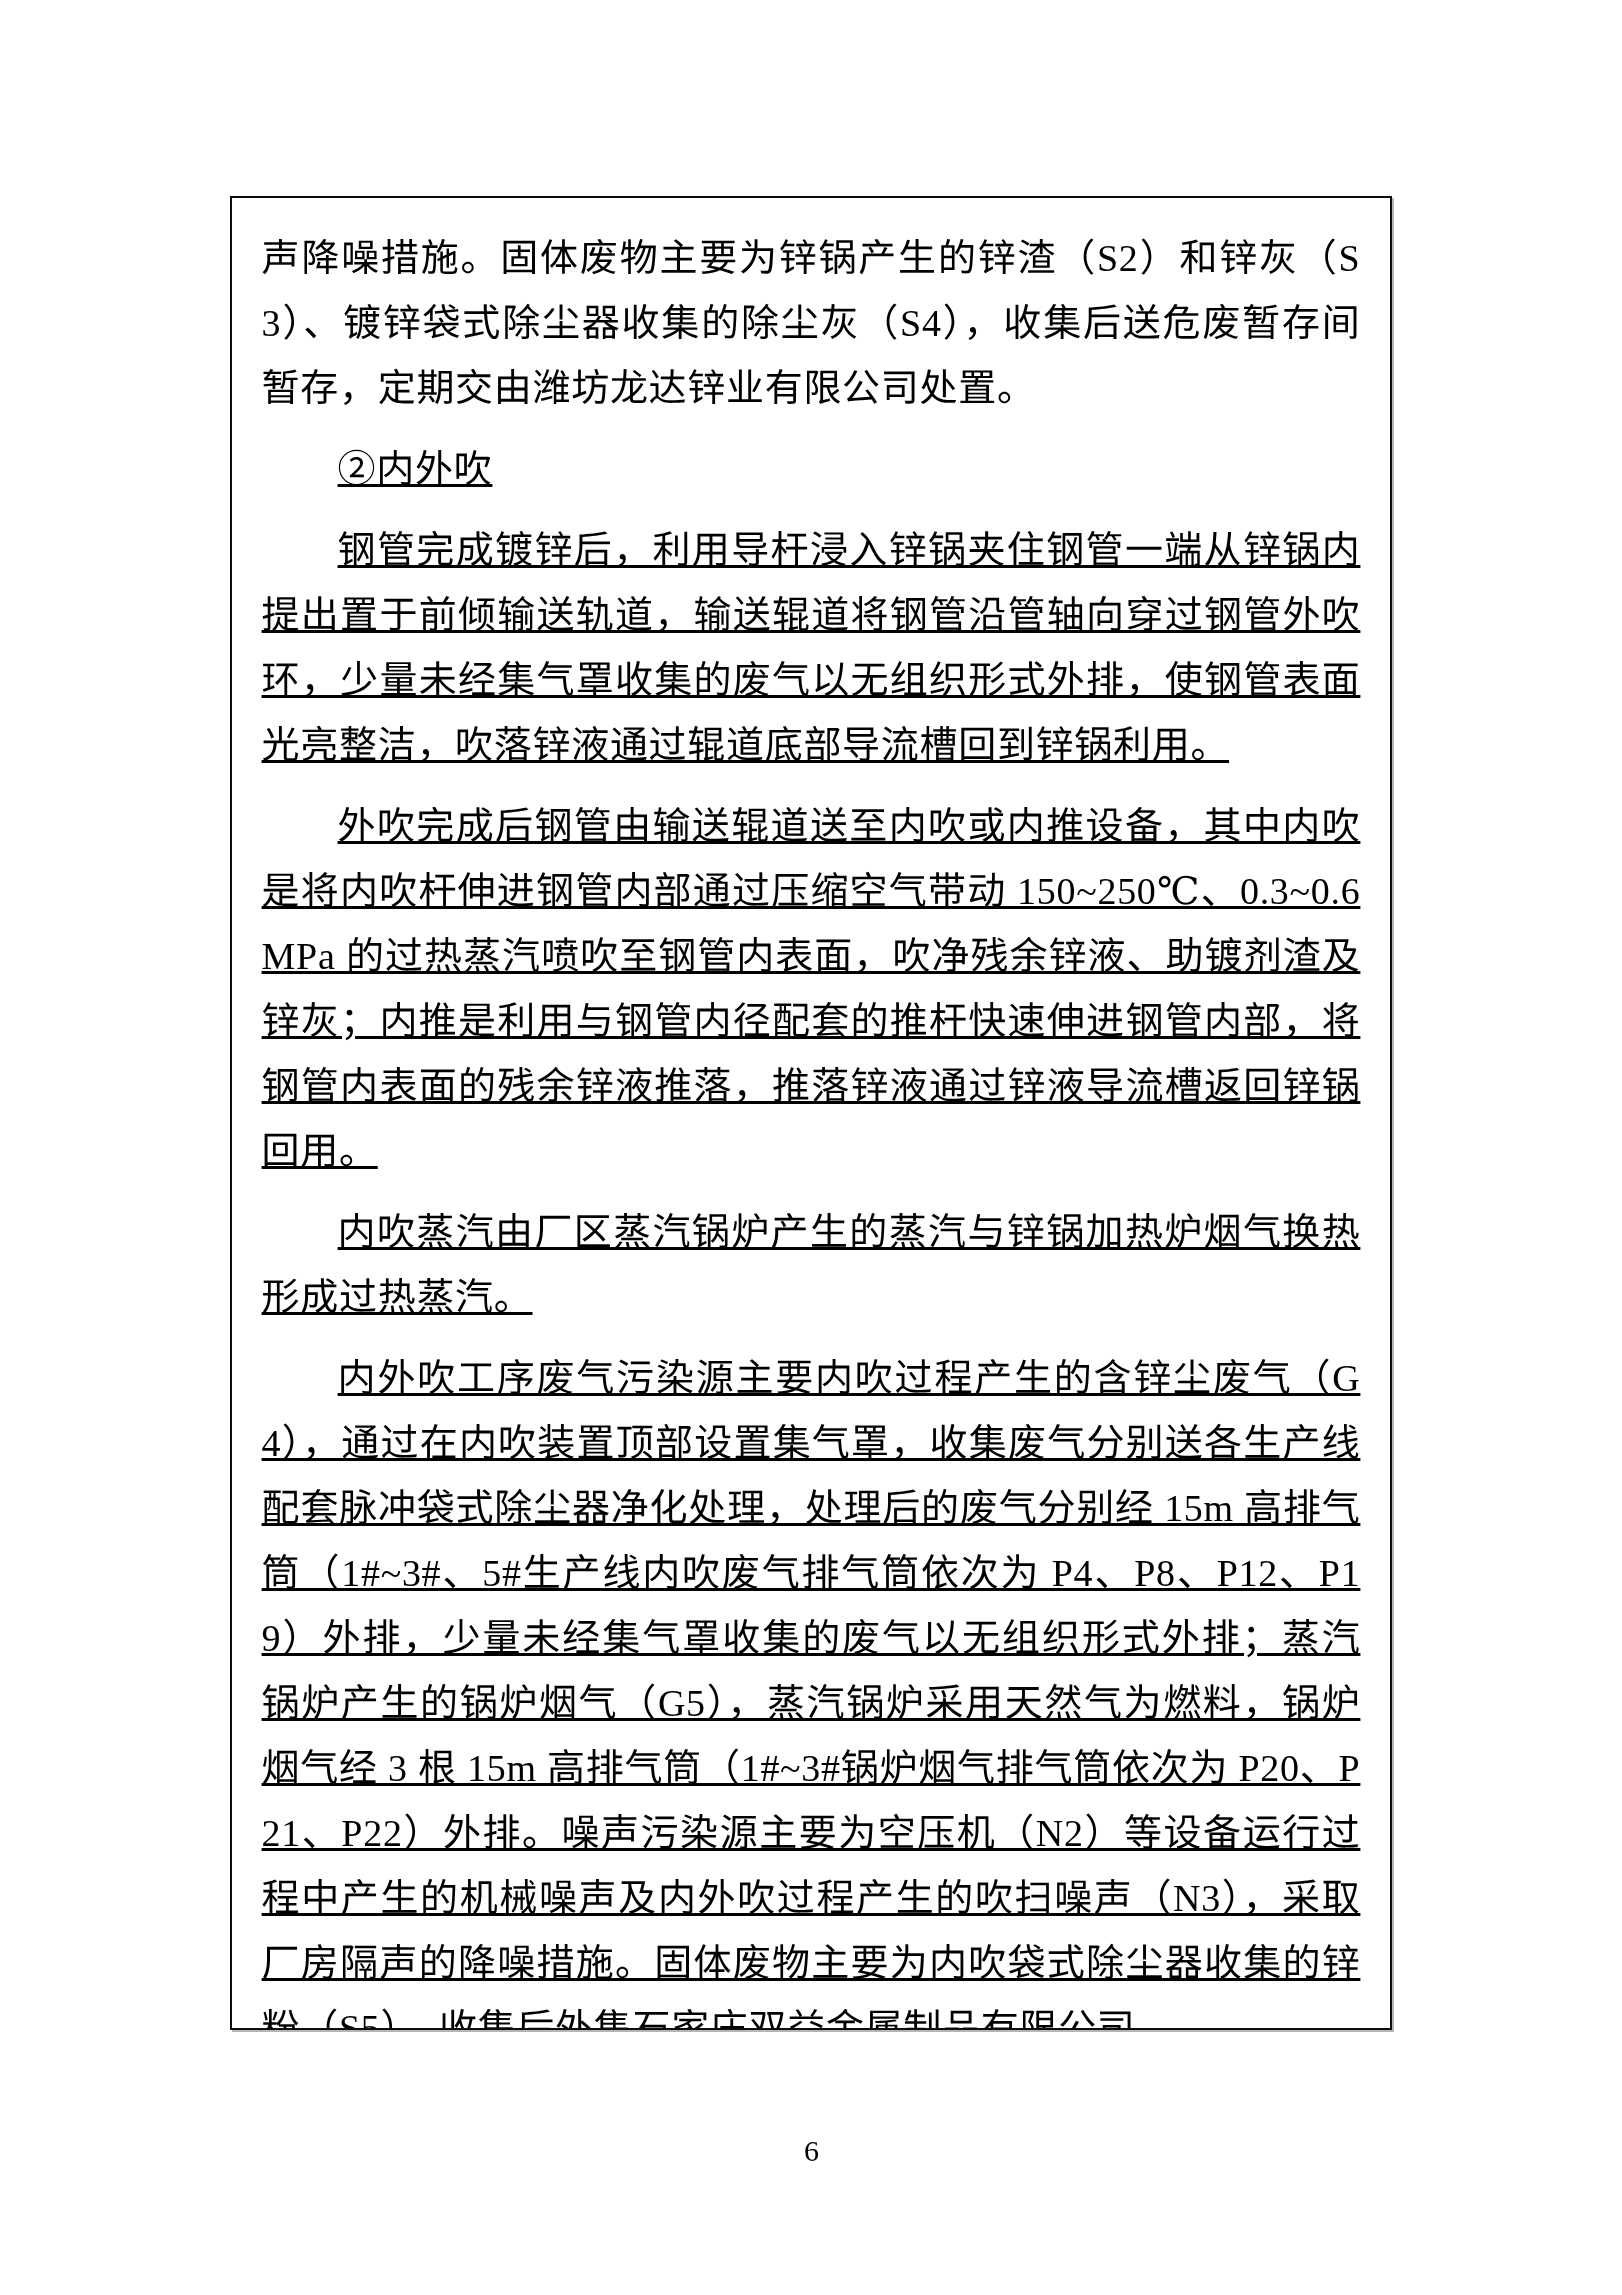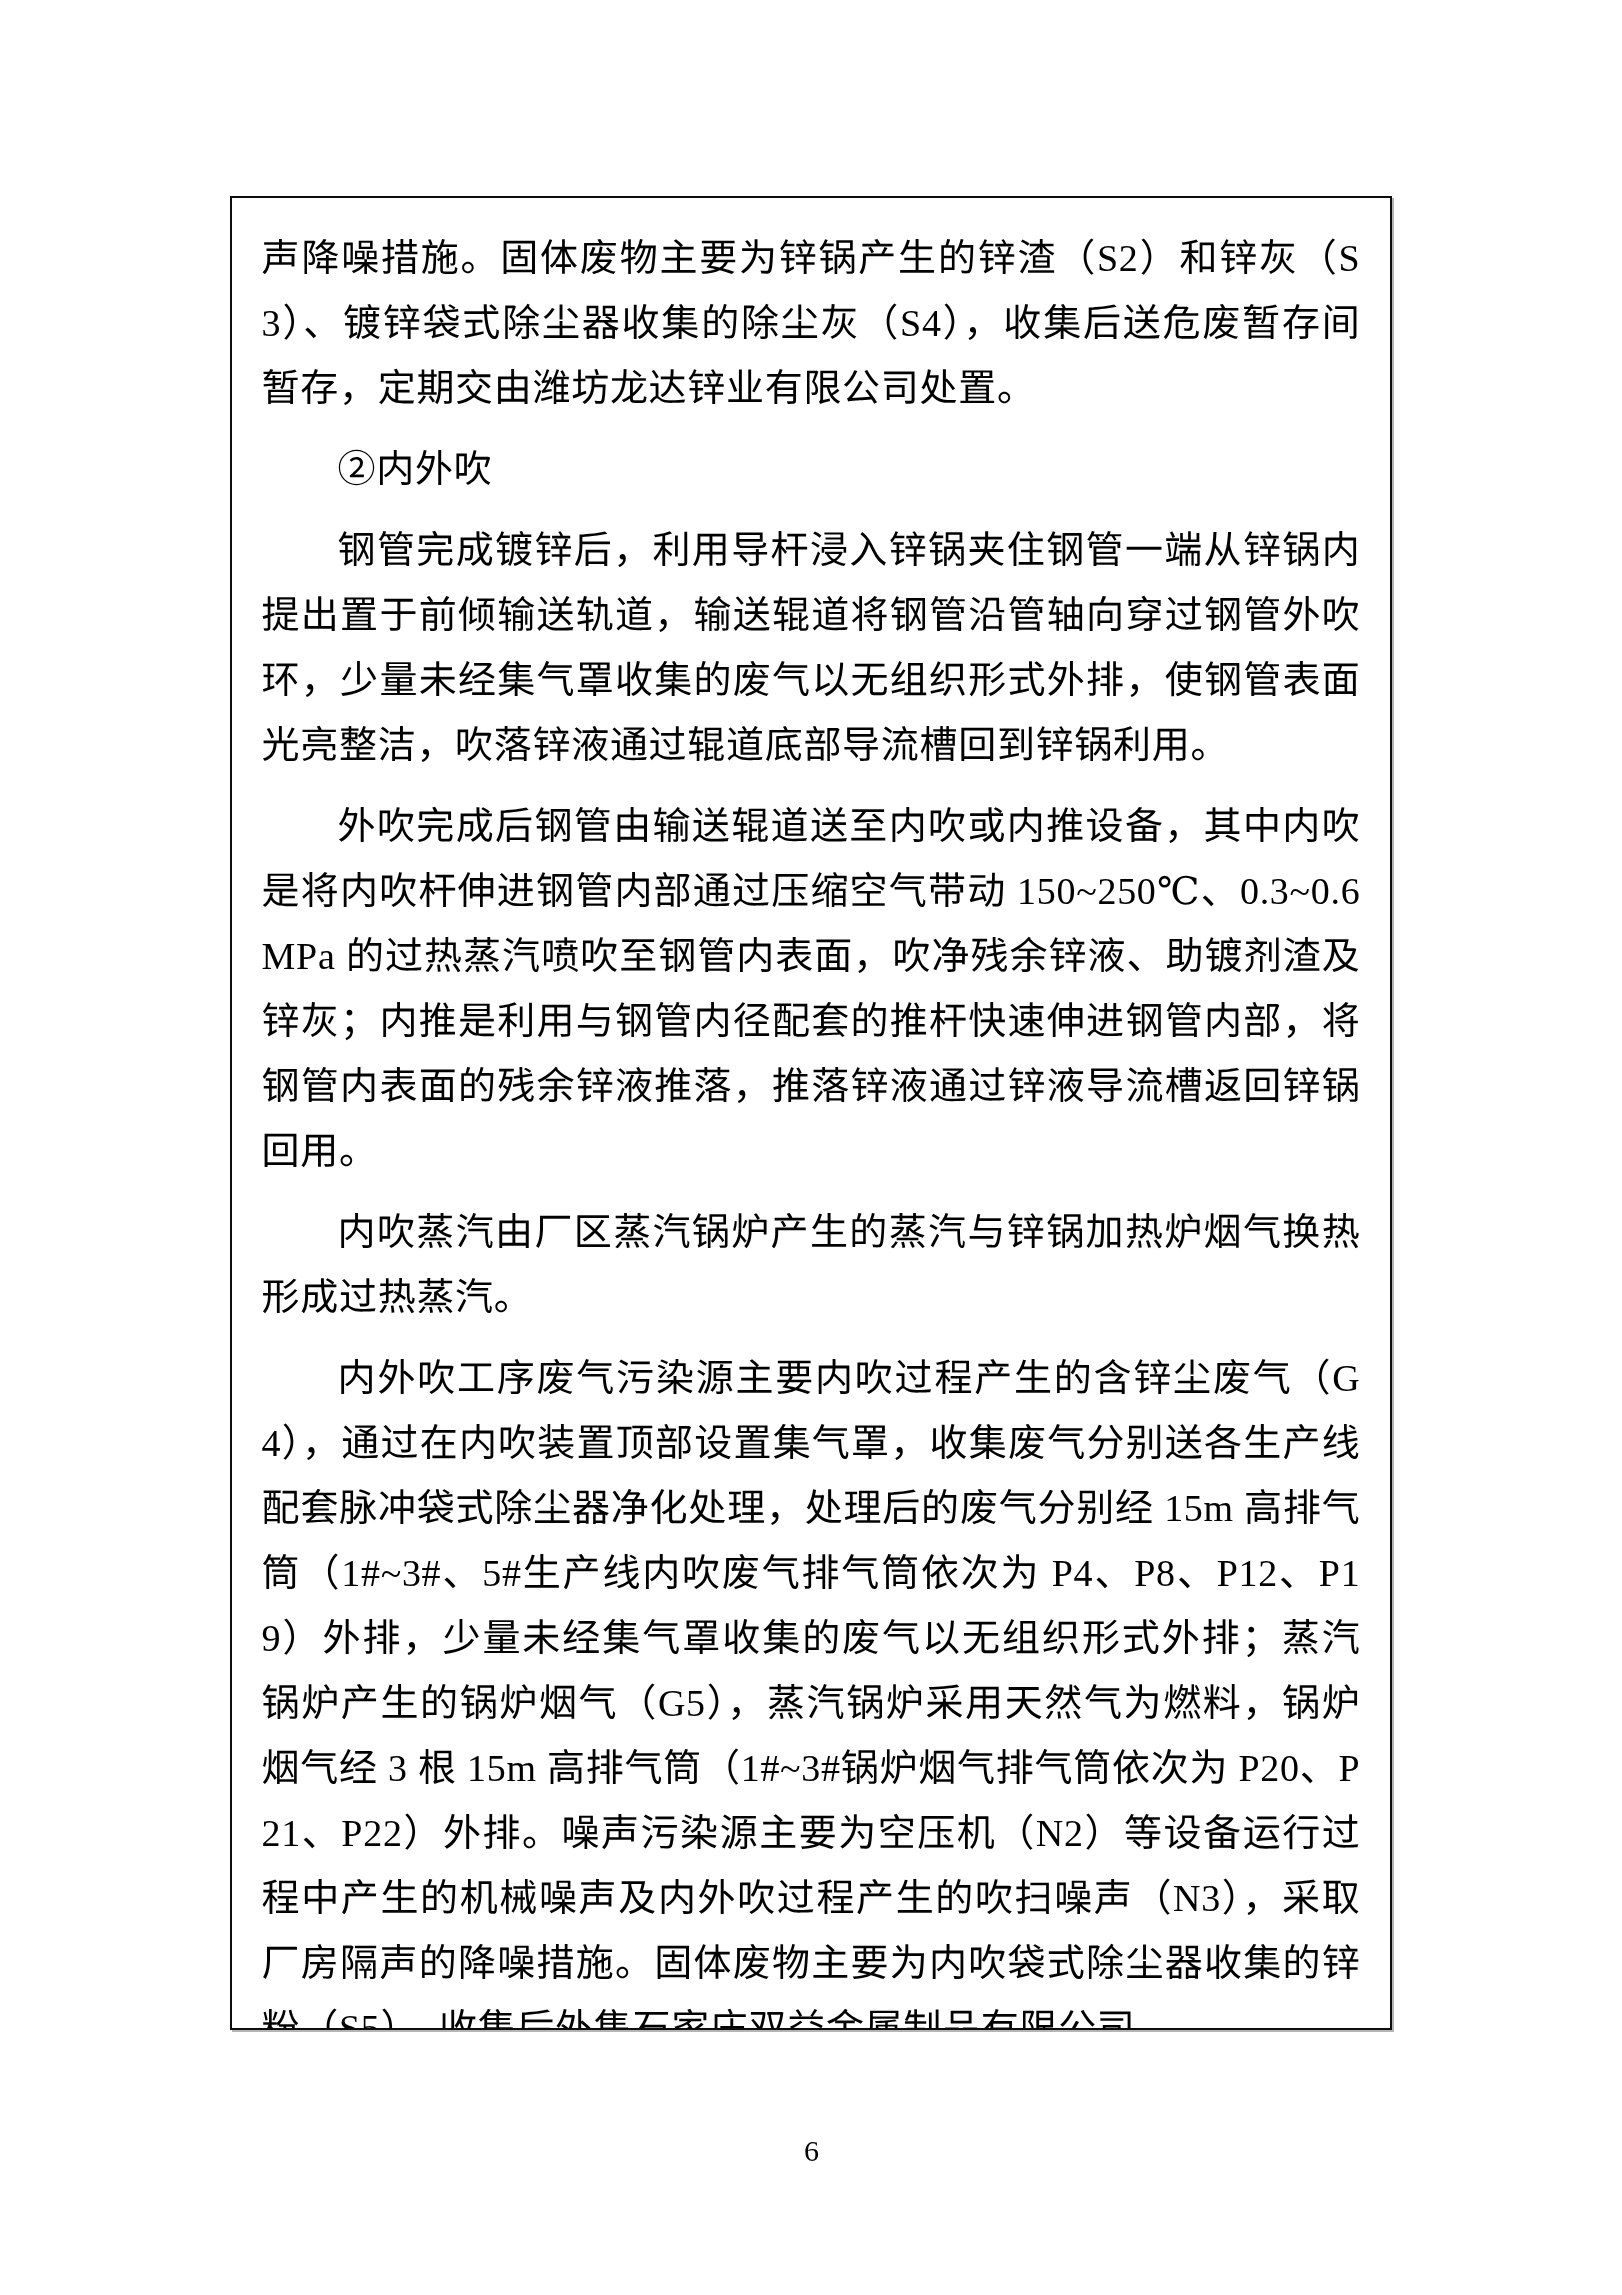--- a/index.html
+++ b/index.html
@@ -31,20 +31,21 @@
     margin: 16px;
     font-size: 38px;
     line-height: 65px;
     text-align: justify;
     text-justify: inter-character;
     letter-spacing: 0.7px;
     word-break: break-all;
   }
   .content-box p.indent {
     text-indent: 2em;
+    text-decoration: underline;
   }
   .page-footer {
     position: absolute;
     left: 0;
     top: 2130px;
     width: 1623px;
     text-align: center;
     font-size: 30px;
     line-height: 41px;
     color: #000000;

